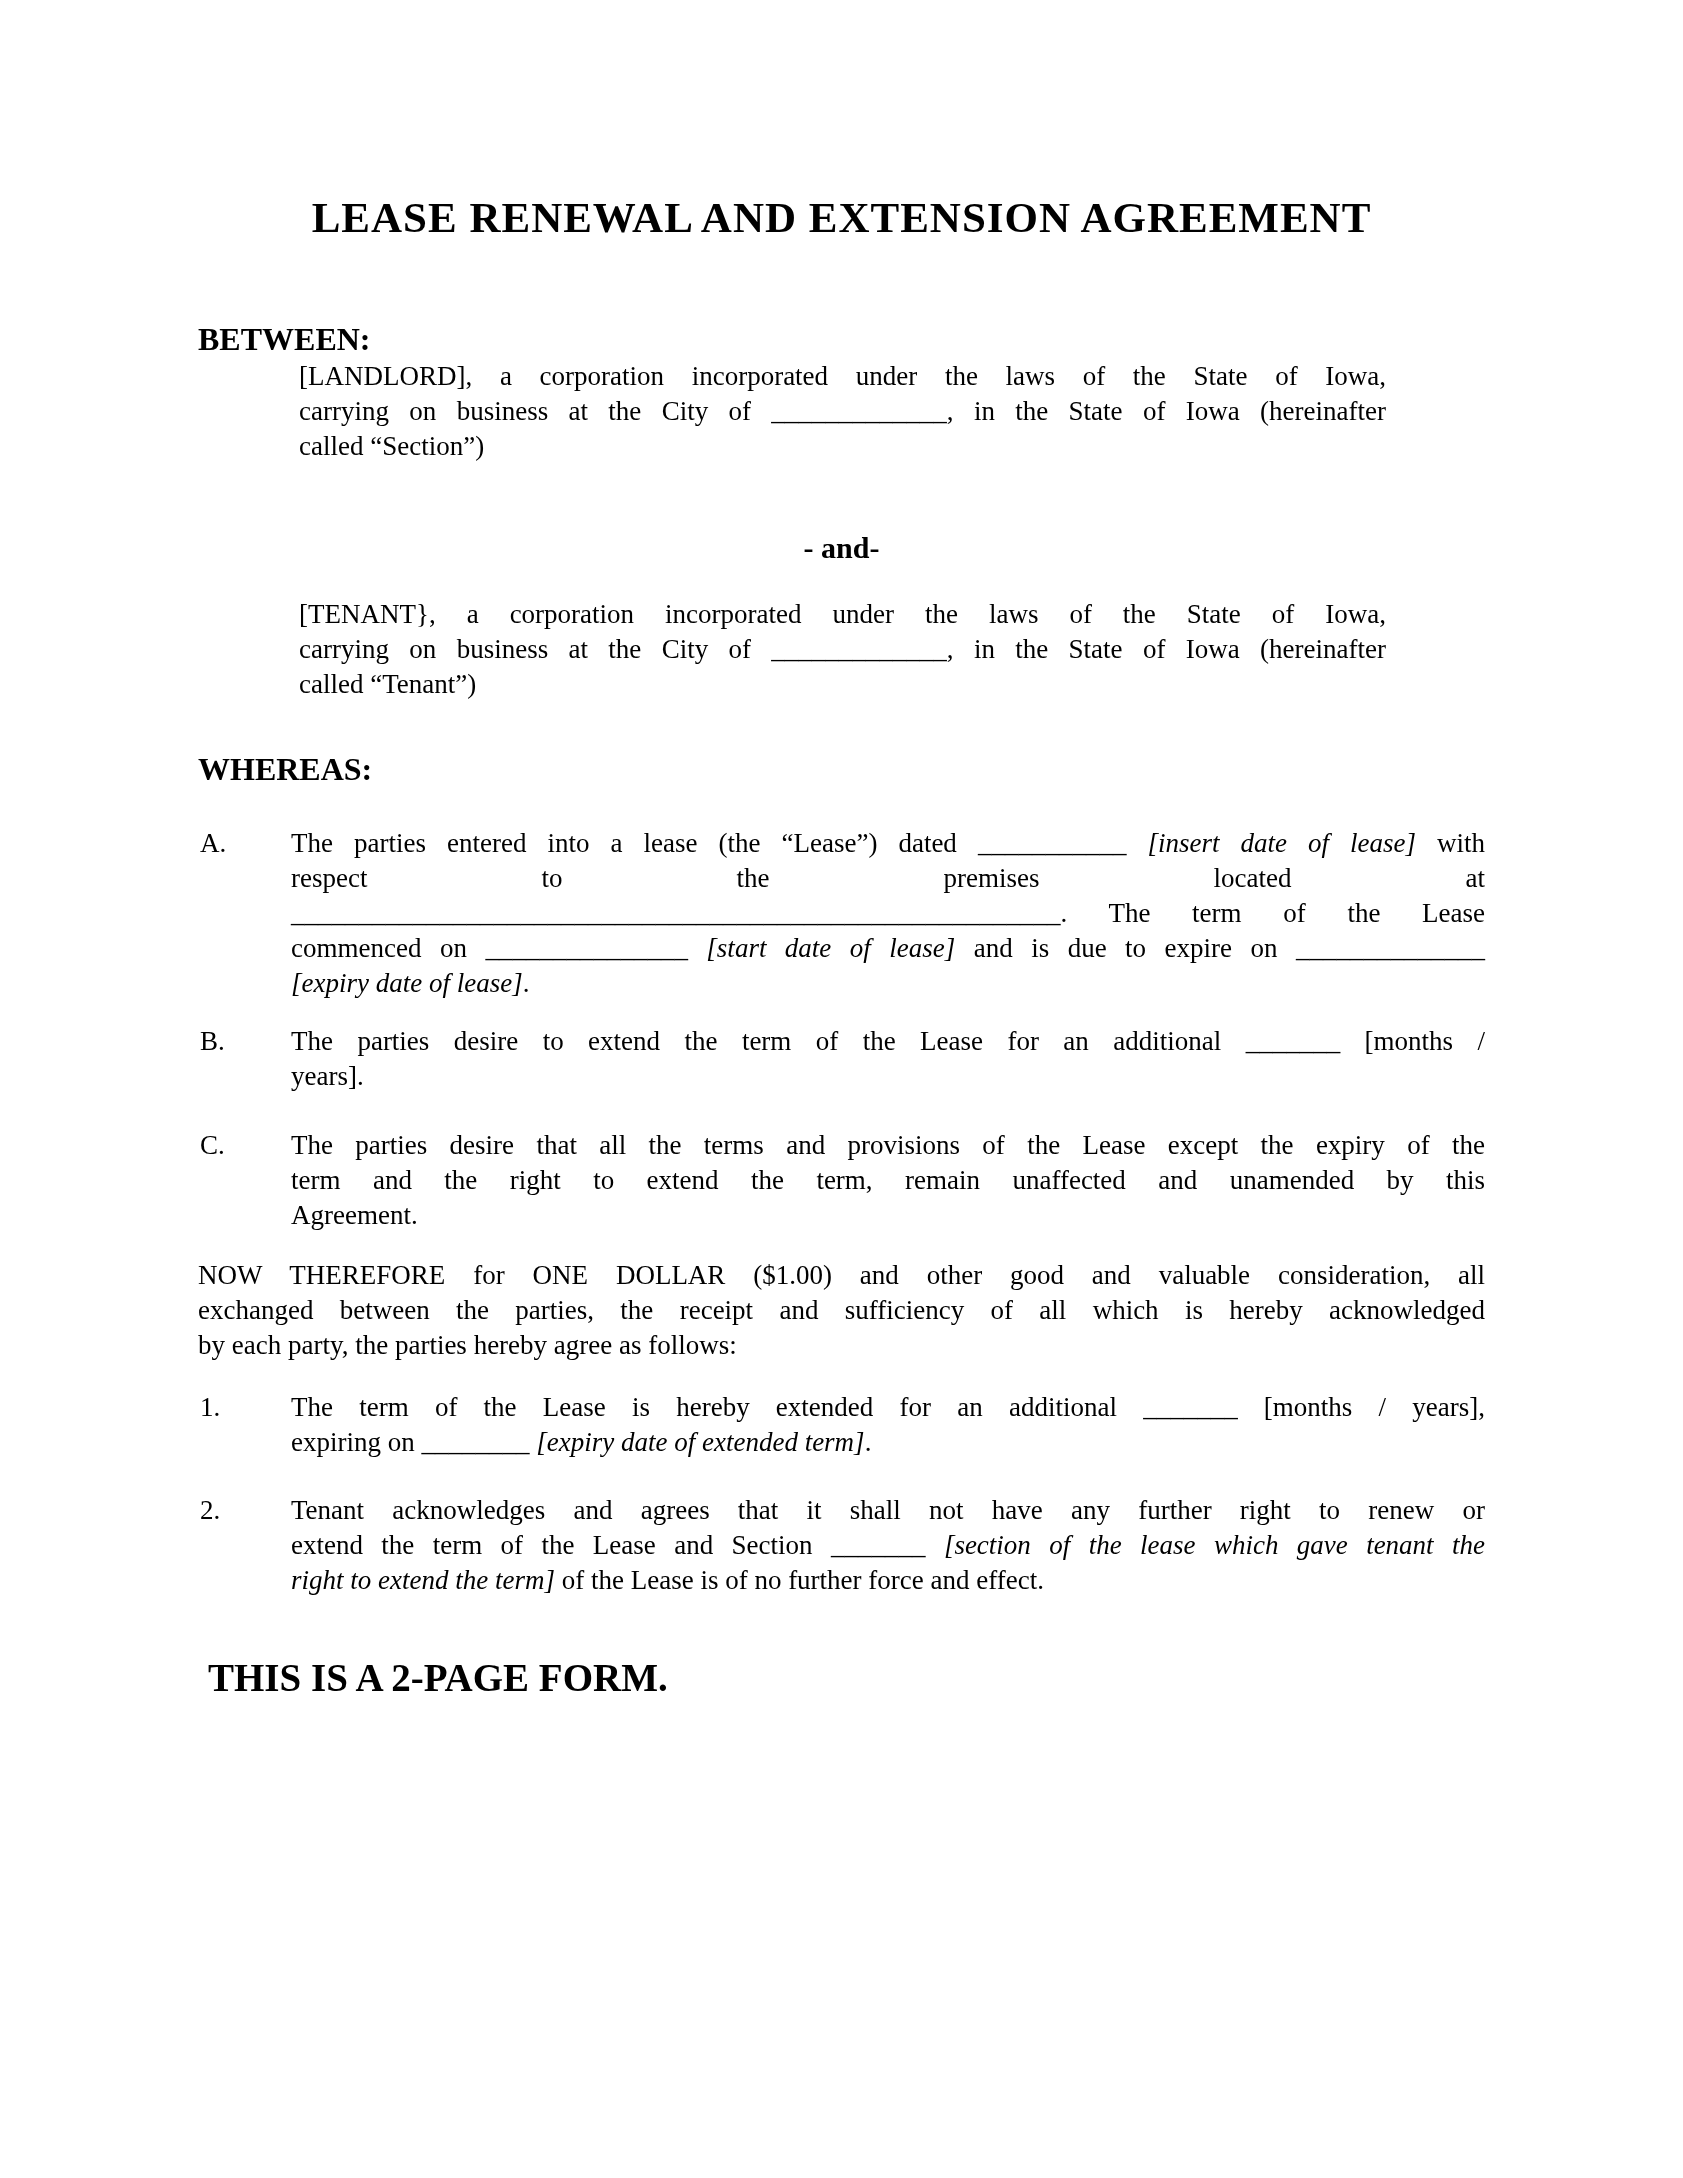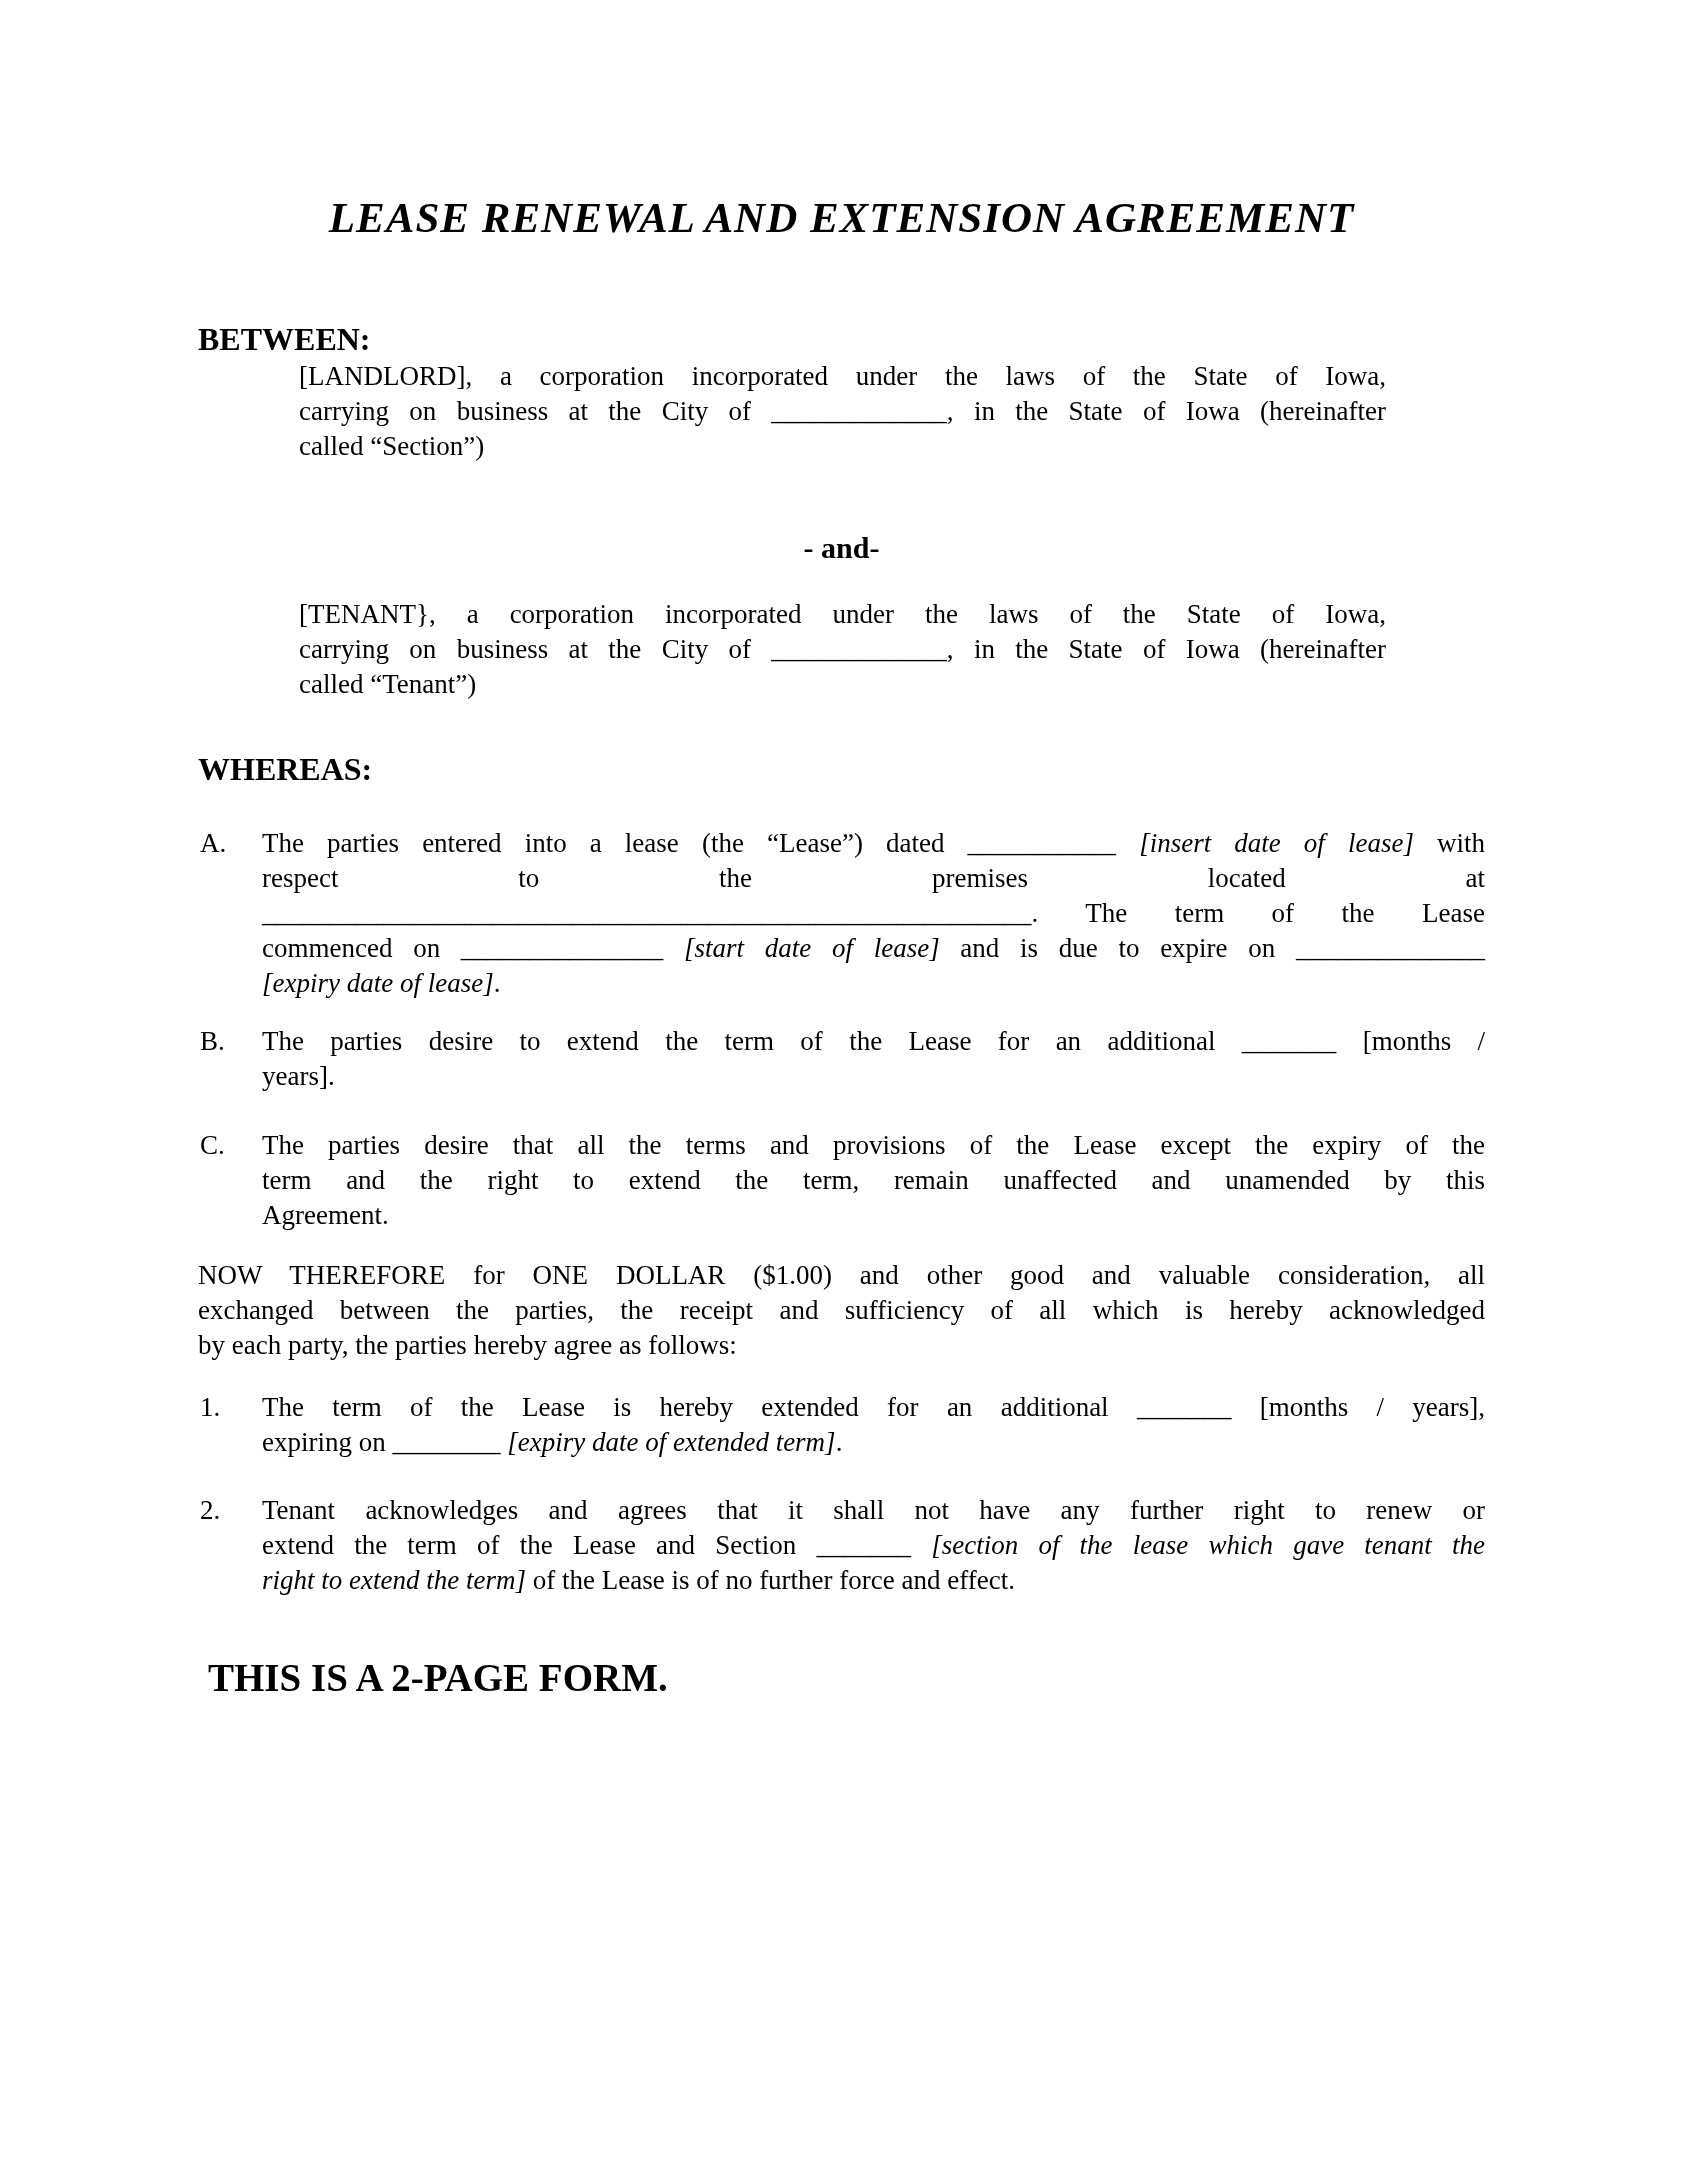--- a/index.html
+++ b/index.html
@@ -9,35 +9,34 @@
     font-size:27px; line-height:35px; color:#000; overflow:hidden;
   }
   .b { font-weight:normal; }
   .i { font-style:italic; }
   .line { white-space:normal; }
   .j { text-align:justify; text-align-last:justify; }
   .title {
     position:absolute; top:192px; left:198px; width:1287px;
     font-size:43px; line-height:51px; font-weight:bold; text-align:center;
     letter-spacing:1px;
-    font-style:italic;
   }
   .heading { position:absolute; left:198px; font-size:32px; line-height:40px; font-weight:bold;margin-top:28px; }
   .between { top:291px; }
   .whereas { top:721px; }
   .party { position:absolute; left:299px; width:1087px; }
   .landlord { top:359px; }
   .tenant { top:597px; }
   .and-sep {
     position:absolute; top:529px; left:198px; width:1287px;
     text-align:center; font-weight:bold; font-size:30px; line-height:38px;
   }
   .item { position:absolute; left:198px; width:1287px; }
   .item .label { position:absolute; left:2px; top:0; }
-  .item .body { margin-left:64px; }
+  .item .body { margin-left:93px; }
   .recital-a { top:826px; }
   .recital-b { top:1024px; }
   .recital-c { top:1128px; }
   .now-block { position:absolute; top:1258px; left:198px; width:1287px; }
   .clause-1 { top:1390px; }
   .clause-2 { top:1493px; }
   .footer {
     position:absolute; top:1654px; left:208px; width:1287px;
     font-size:39px; line-height:48px; font-weight:bold;
   }

